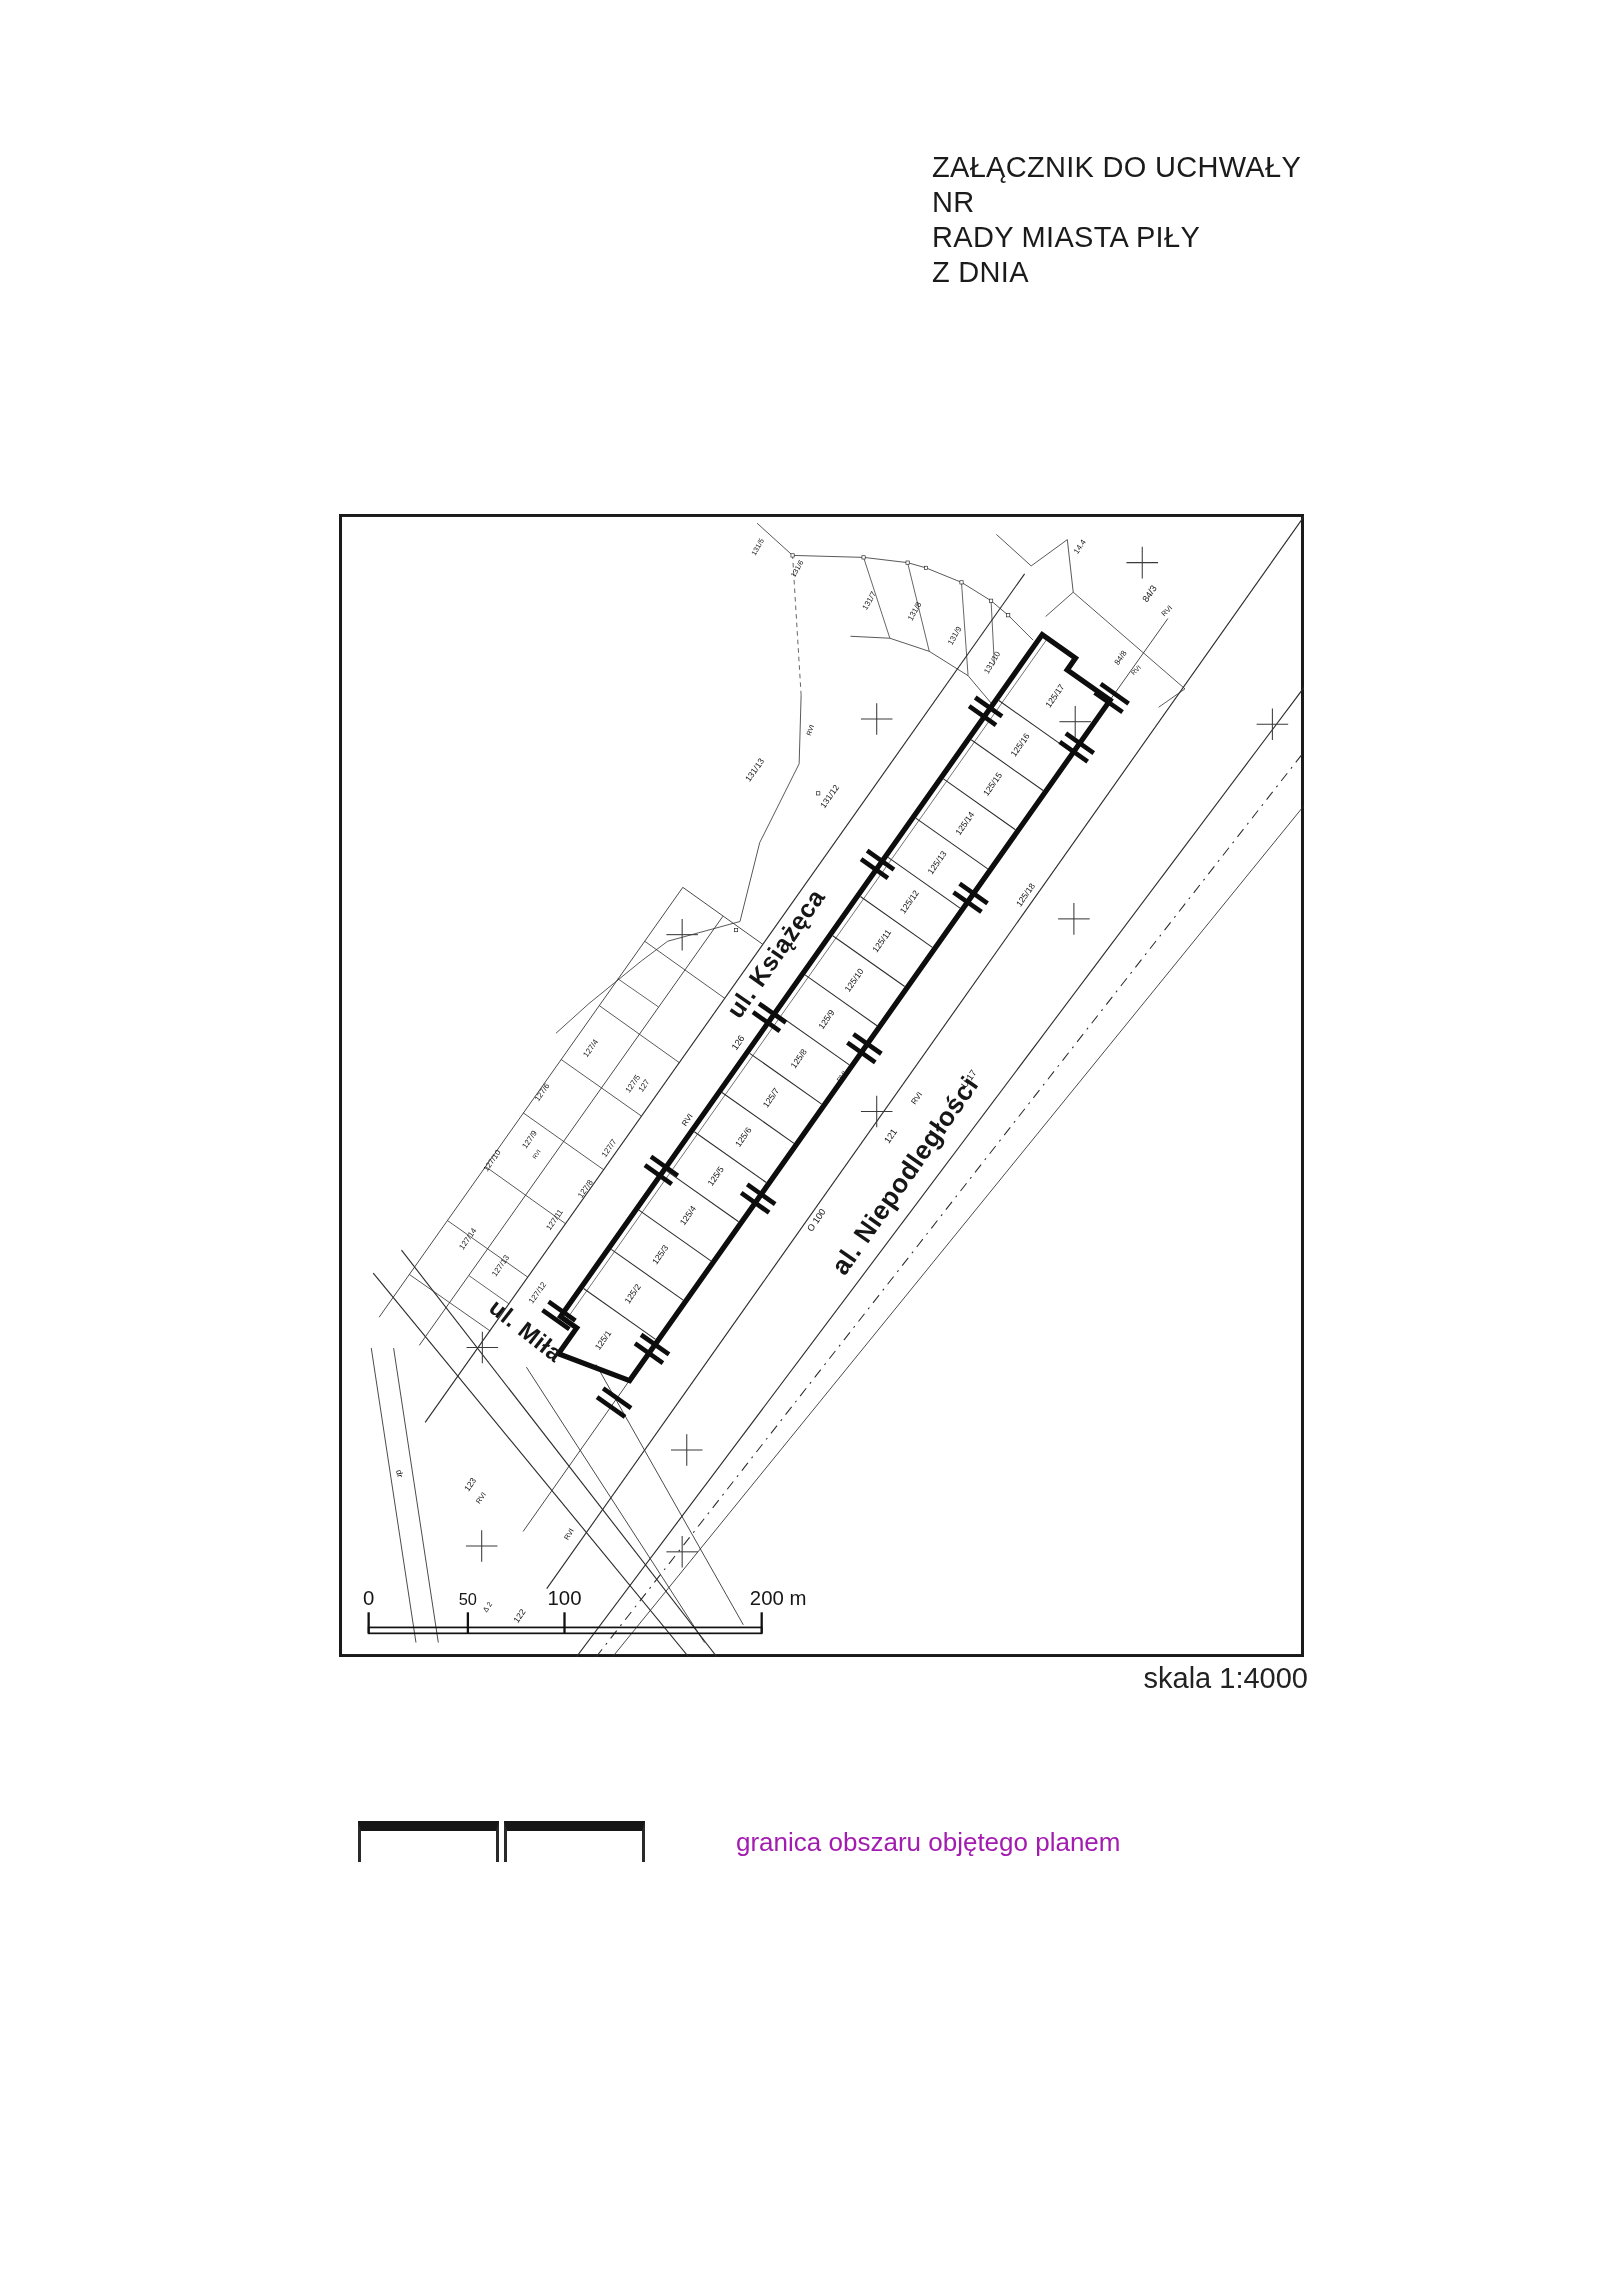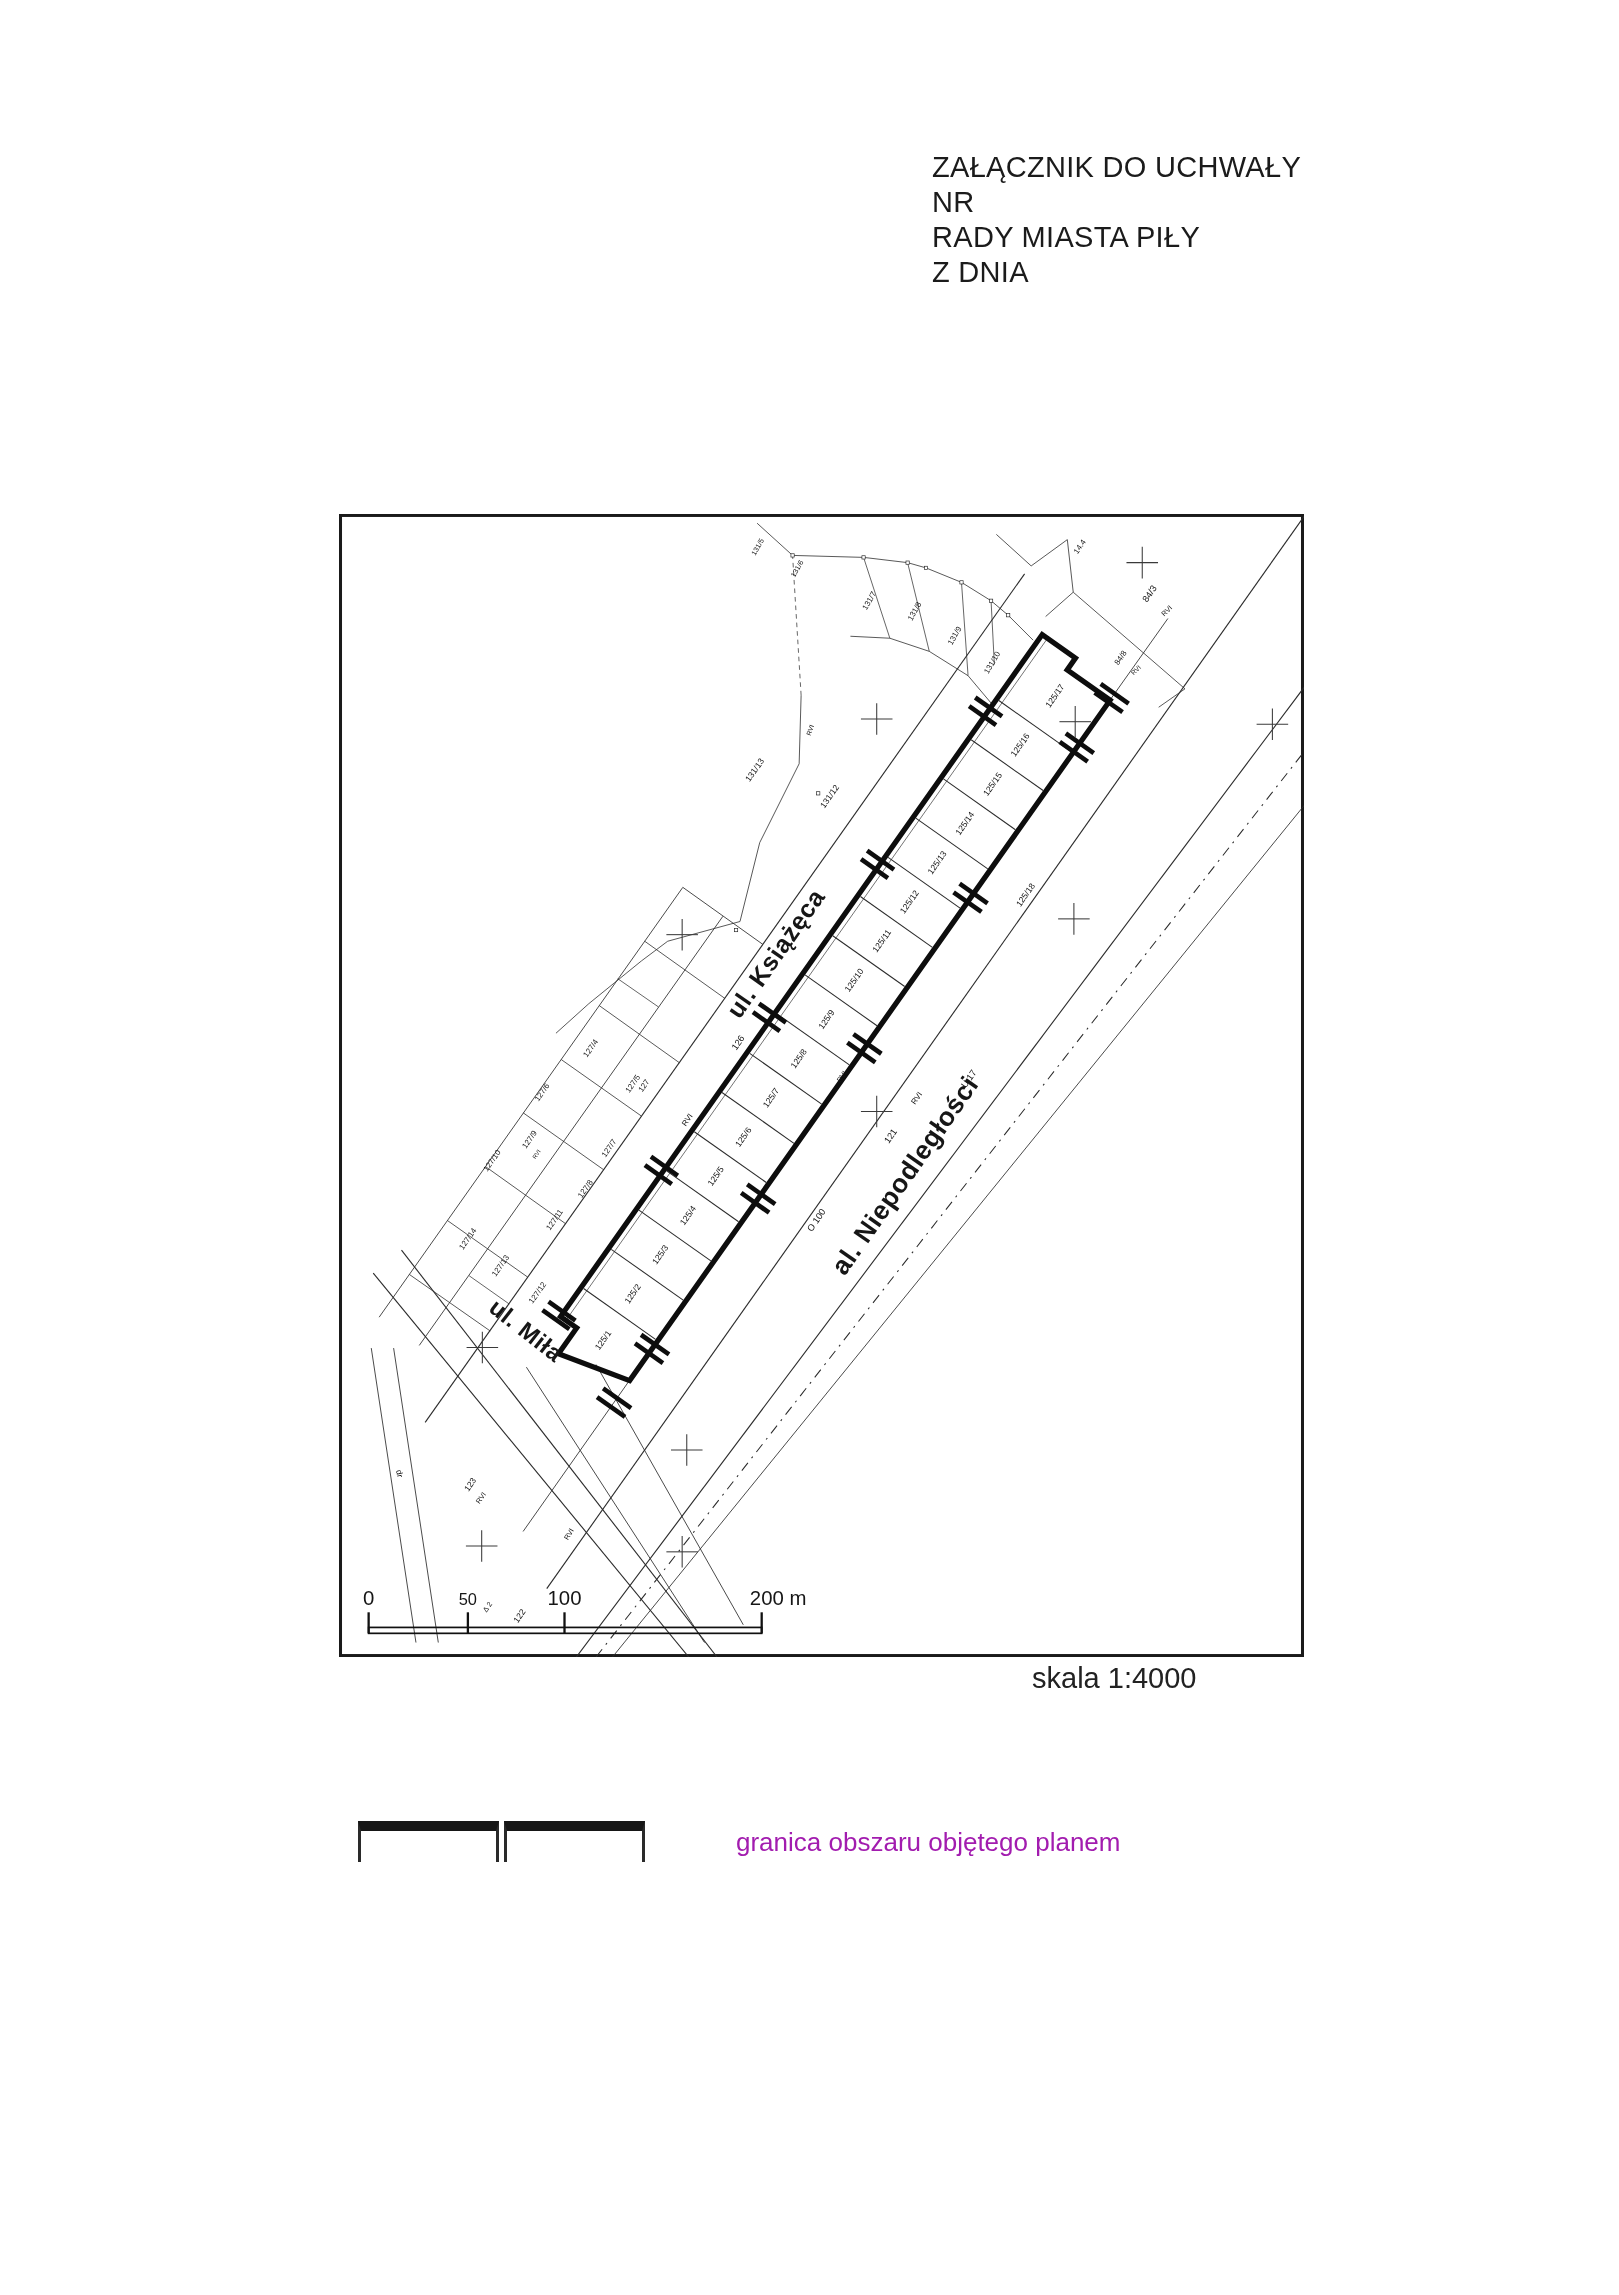--- a/index.html
+++ b/index.html
@@ -14,21 +14,21 @@
   #header{
     position:absolute;left:932px;top:150px;
     font-size:29px;line-height:35px;letter-spacing:0.3px;
     white-space:pre;color:#1b1b1b;
   }
   #map-frame{
     position:absolute;left:339px;top:514px;width:965px;height:1143px;
   }
   #scale-note{
     position:absolute;left:1032px;top:1662px;width:276px;
-    font-size:29px;color:#222;text-align:left;
+    font-size:29px;color:#222;text-align:right;
   }
   #legend{
     position:absolute;left:358px;top:1816px;height:66px;
   }
   .legend-sym{
     position:absolute;top:5.3px;height:41px;width:141px;
     border-top:10px solid #161616;
     border-left:3.3px solid #2a2a2a;
     border-right:3.3px solid #2a2a2a;
     box-sizing:border-box;

